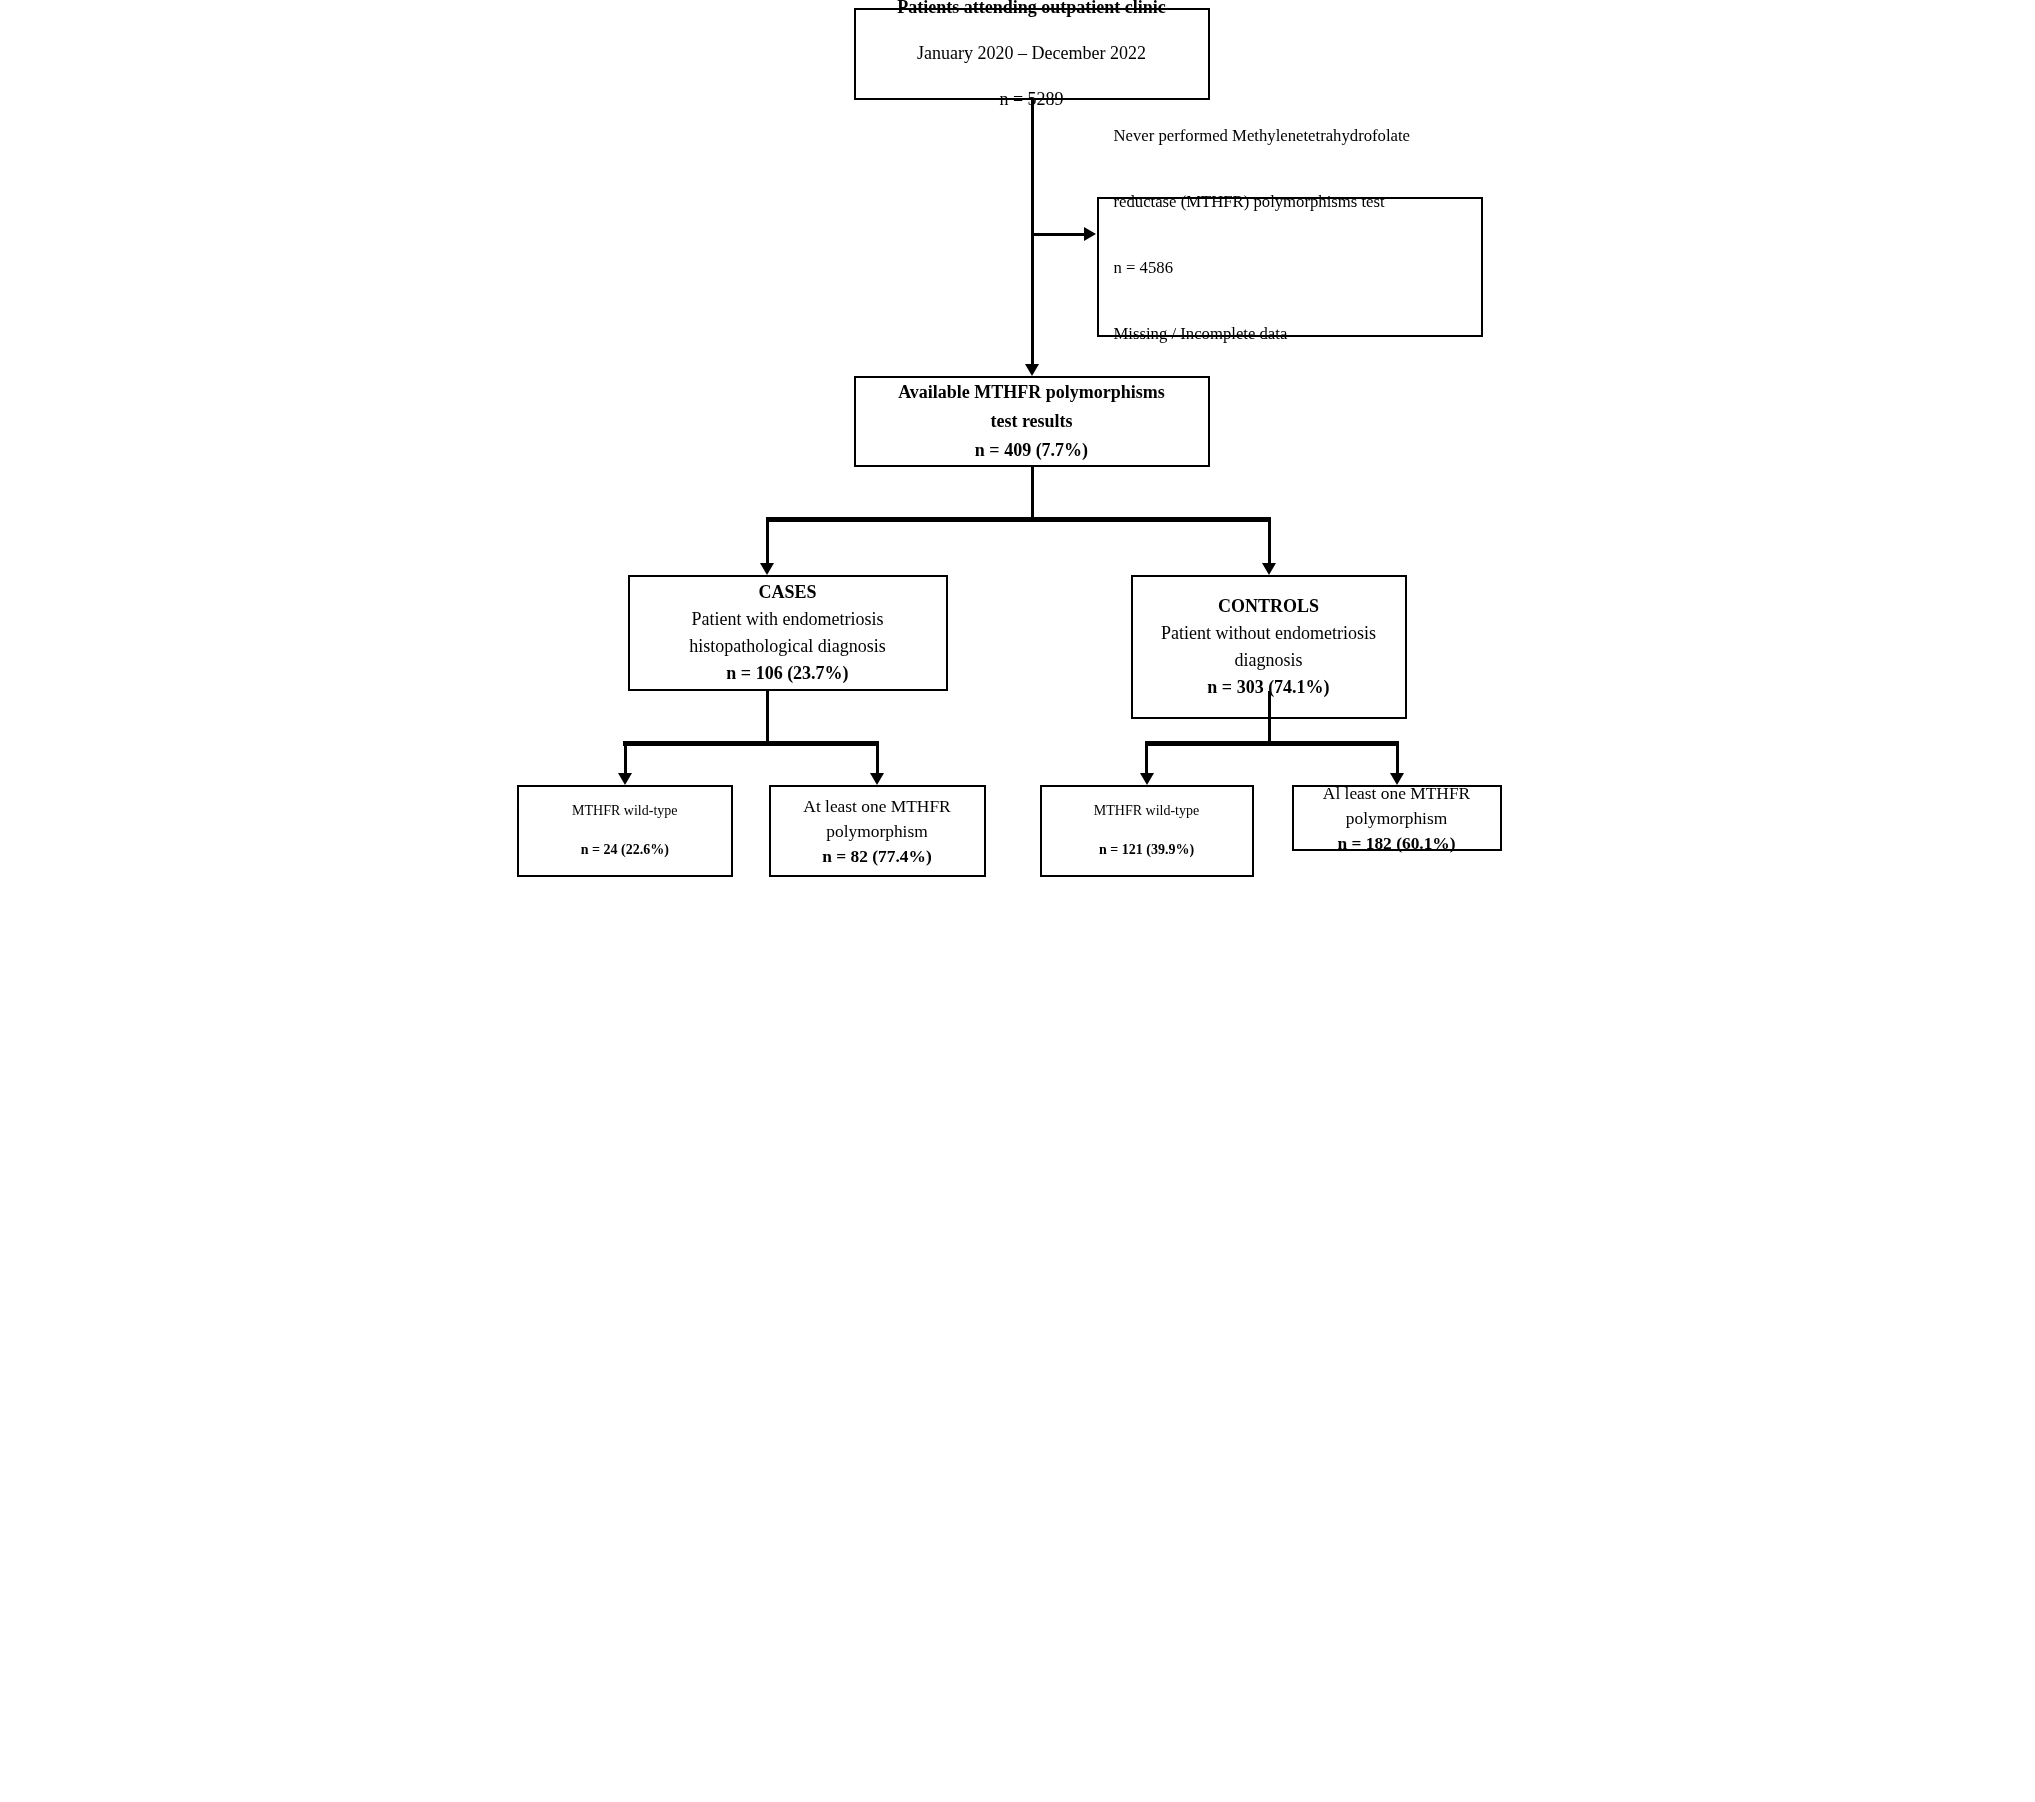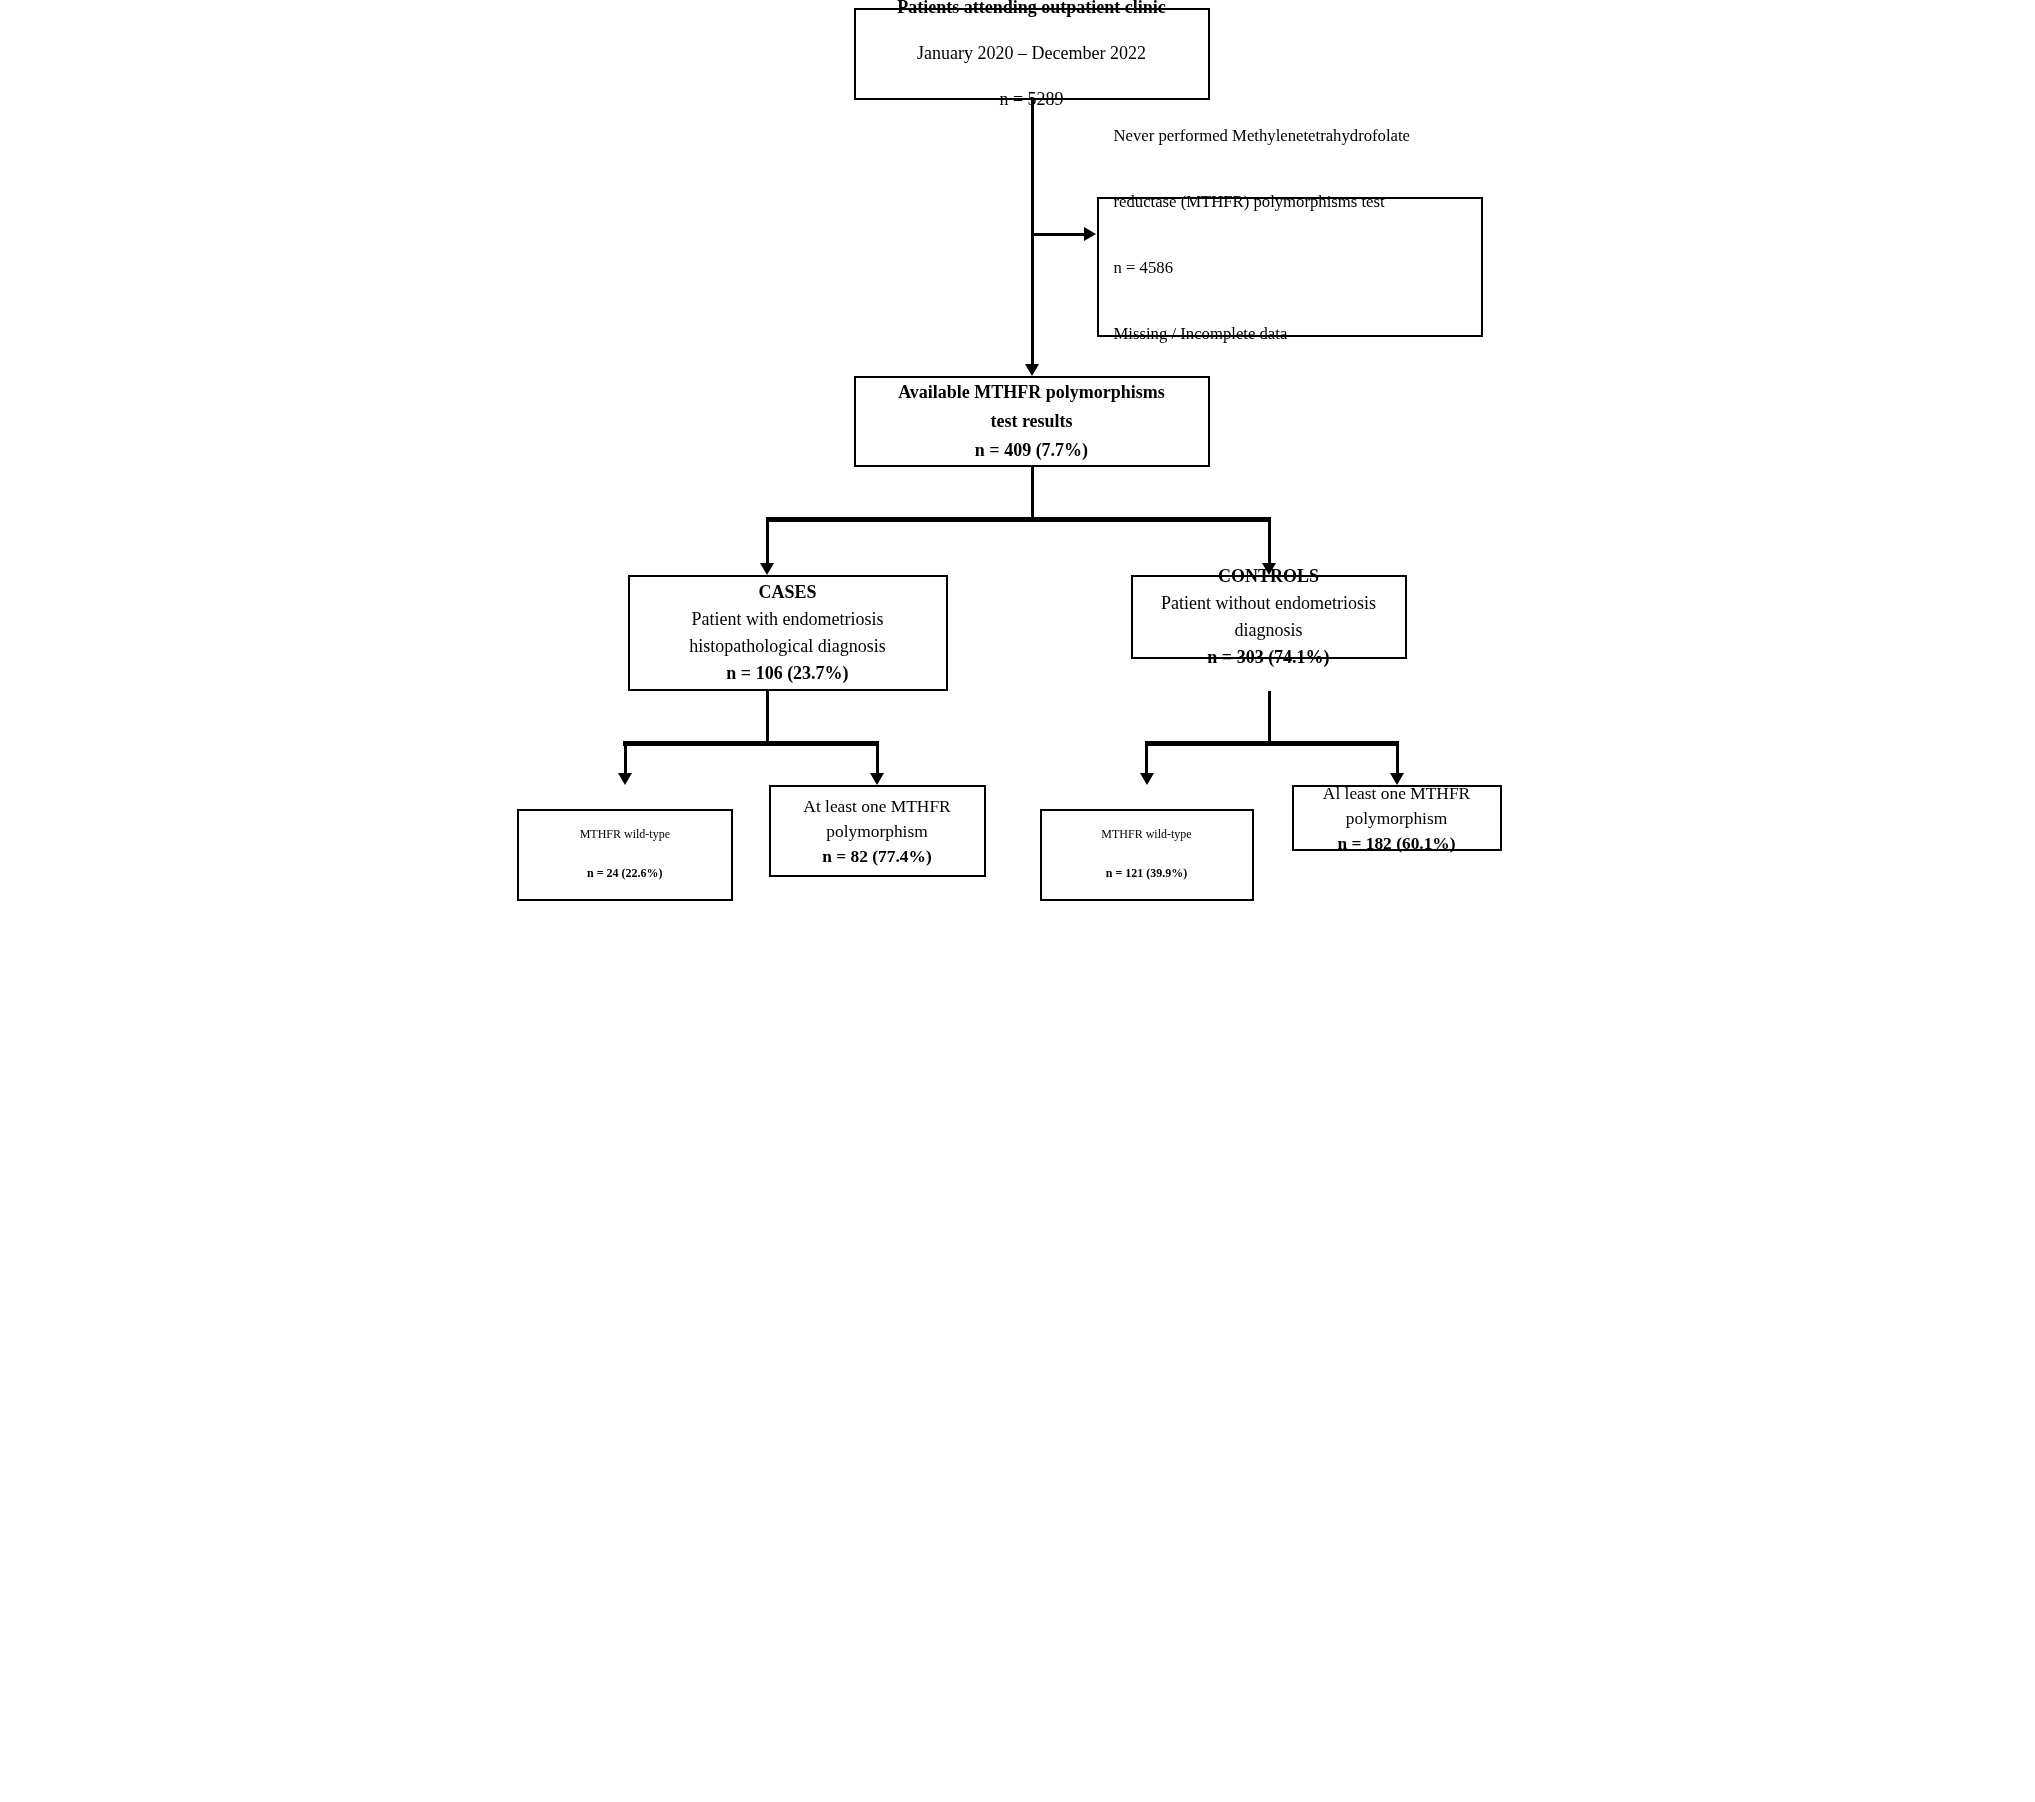--- a/index.html
+++ b/index.html
@@ -29,21 +29,21 @@
   }
   .node .line { display: block; width: 100%; }
   .bold { font-weight: bold; }
 
   
   .box-recruited  { font-size: 18px; line-height: 29px; gap: 17px; }
   .box-excluded   { font-size: 16.7px; line-height: 25px; align-items: flex-start; padding: 4.5px 15px; gap: 41px; }
   .box-excluded .line { text-align: left; }
   .box-available  { font-size: 18px; line-height: 29px; font-weight: bold; justify-content: flex-end; }
   .box-group      { font-size: 18px; line-height: 27px; }
-  .box-leaf-gap   { font-size: 12px; line-height: 23px; justify-content: space-between; padding: 12px 6px 13.6px 6px; margin-top: 24px; }
+  .box-leaf-gap   { font-size: 14px; line-height: 23px; justify-content: space-between; padding: 12px 6px 13.6px 6px; }
   .box-leaf-tight { font-size: 17.4px; line-height: 25px; }
 
   
   .cline {
     position: absolute;
     background: #000000;
   }
   .arrow-down {
     position: absolute;
     width: 0; height: 0;
@@ -84,21 +84,21 @@
     <span class="line bold">n = 409 (7.7%)</span>
   </div>
 
   <div class="node box-group" style="left:119px; top:575px; width:320px; height:116px;">
     <span class="line bold">CASES</span>
     <span class="line">Patient with endometriosis</span>
     <span class="line">histopathological diagnosis</span>
     <span class="line bold">n = 106 (23.7%)</span>
   </div>
 
-  <div class="node box-group" style="left:622px; top:575px; width:276px; height:84px;">
+  <div class="node box-group" style="left:622px; top:575px; width:276px; height:144px;">
     <span class="line bold">CONTROLS</span>
     <span class="line">Patient without endometriosis</span>
     <span class="line">diagnosis</span>
     <span class="line bold">n = 303 (74.1%)</span>
   </div>
 
   <div class="node box-leaf-gap" style="left:8.3px; top:785px; width:216px; height:92px;">
     <span class="line">MTHFR wild-type</span>
     <span class="line bold">n = 24 (22.6%)</span>
   </div>

